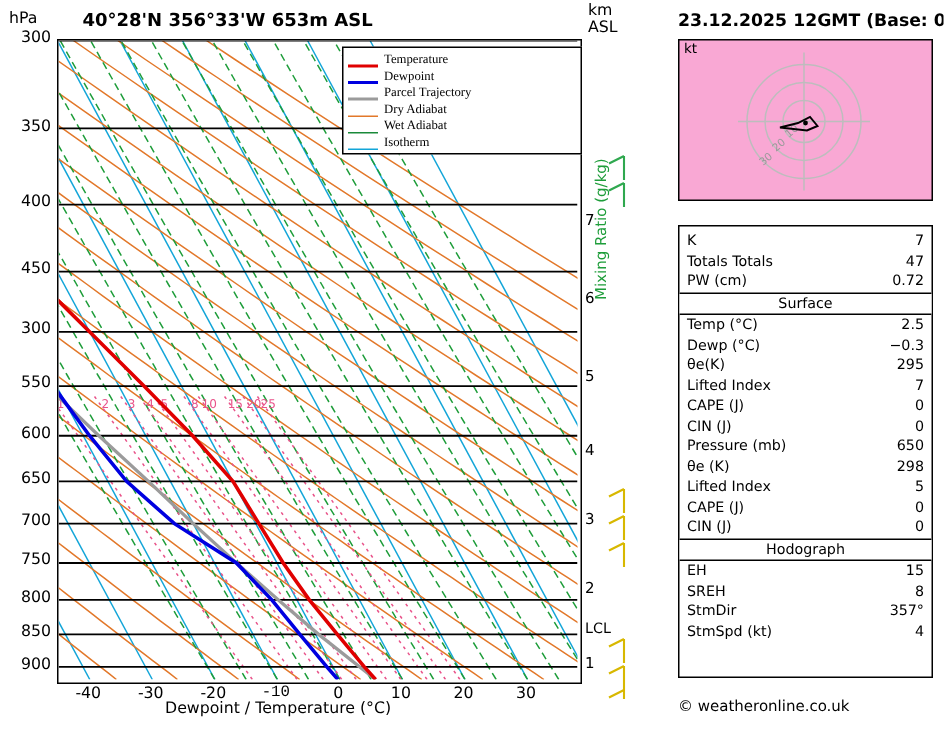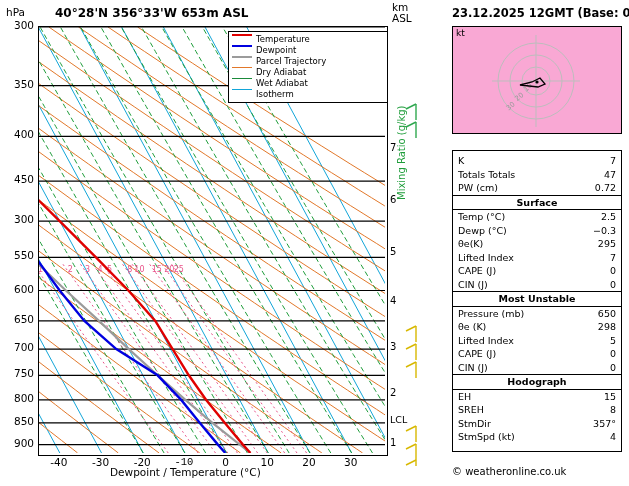--- a/index.html
+++ b/index.html
@@ -5,29 +5,29 @@
   html,body{margin:0;padding:0;}
   body{width:629px;height:486px;background:#ffffff;font-family:"DejaVu Sans",sans-serif;overflow:hidden;}
   #root{position:relative;width:629px;height:486px;padding-left:12px;}
   .abs{position:absolute;}
   .t{white-space:pre;}
   #plotbox{left:38px;top:26px;width:348px;height:428px;border:1px solid #000;background:#fff;overflow:hidden;}
   .sm{font-size:9px;}
 
   
   #legend{left:228px;top:31px;width:152px;border:1px solid #000;background:#fff;padding:2px 3px;}
-  #legend .row{display:flex;align-items:flex-start;height:11px;}
+  #legend .row{display:flex;align-items:flex-end;height:11px;font-family:Liberation Serif, serif;}
   #legend .swatch{width:20px;height:0;border-top:2px solid #000;margin-right:4px;flex:0 0 20px;}
   #legend .lbl{font-size:8.5px;color:#000;line-height:11px;}
 
   
   #hodobox{left:452px;top:26px;width:168px;height:106px;border:1px solid #000;background:#f9a8d4;}
   #idxbox{left:452px;top:150px;width:168px;height:300px;border:1px solid #000;background:#fff;}
   .idxrow{display:flex;justify-content:space-between;font-size:9.5px;padding:0 5px;line-height:13.5px;color:#000;}
-  .idxhdrrow{text-align:center;font-size:9.5px;line-height:13.5px;color:#000;border-top:1px solid #000;border-bottom:1px solid #000;background:#fff;font-weight:bold;}
+  .idxhdrrow{text-align:center;font-size:9.5px;line-height:13.5px;color:#000;border-top:1px solid #000;border-bottom:1px solid #000;background:#fff;}
 
   #title{left:452px;top:6px;font-size:11.5px;font-weight:bold;color:#000;}
   #credit{left:452px;top:466px;font-size:10px;color:#000;}
   #hpa{left:6px;top:6px;font-size:10.5px;color:#000;}
   #loc{left:55px;top:6px;font-size:12px;font-weight:bold;color:#000;}
   #kmasl{left:392px;top:2px;font-size:10.5px;color:#000;line-height:11px;}
   #mixrlabel{left:396px;top:200px;font-size:10px;color:#1e9d3a;transform:rotate(-90deg);transform-origin:left top;white-space:nowrap;}
   #xaxis-title{left:110px;top:466px;font-size:10.5px;color:#000;}
   #lcl{position:absolute;left:390px;font-size:9.5px;color:#000;}
 </style>
@@ -284,21 +284,20 @@
         <span>7</span>
       </div>
       <div class="idxrow">
         <span>CAPE (J)</span>
         <span>0</span>
       </div>
       <div class="idxrow">
         <span>CIN (J)</span>
         <span>0</span>
       </div>
-      <div class="idxhdrrow">Most Unstable</div>
       <div class="idxrow">
         <span>Pressure (mb)</span>
         <span>650</span>
       </div>
       <div class="idxrow">
         <span>θe (K)</span>
         <span>298</span>
       </div>
       <div class="idxrow">
         <span>Lifted Index</span>

